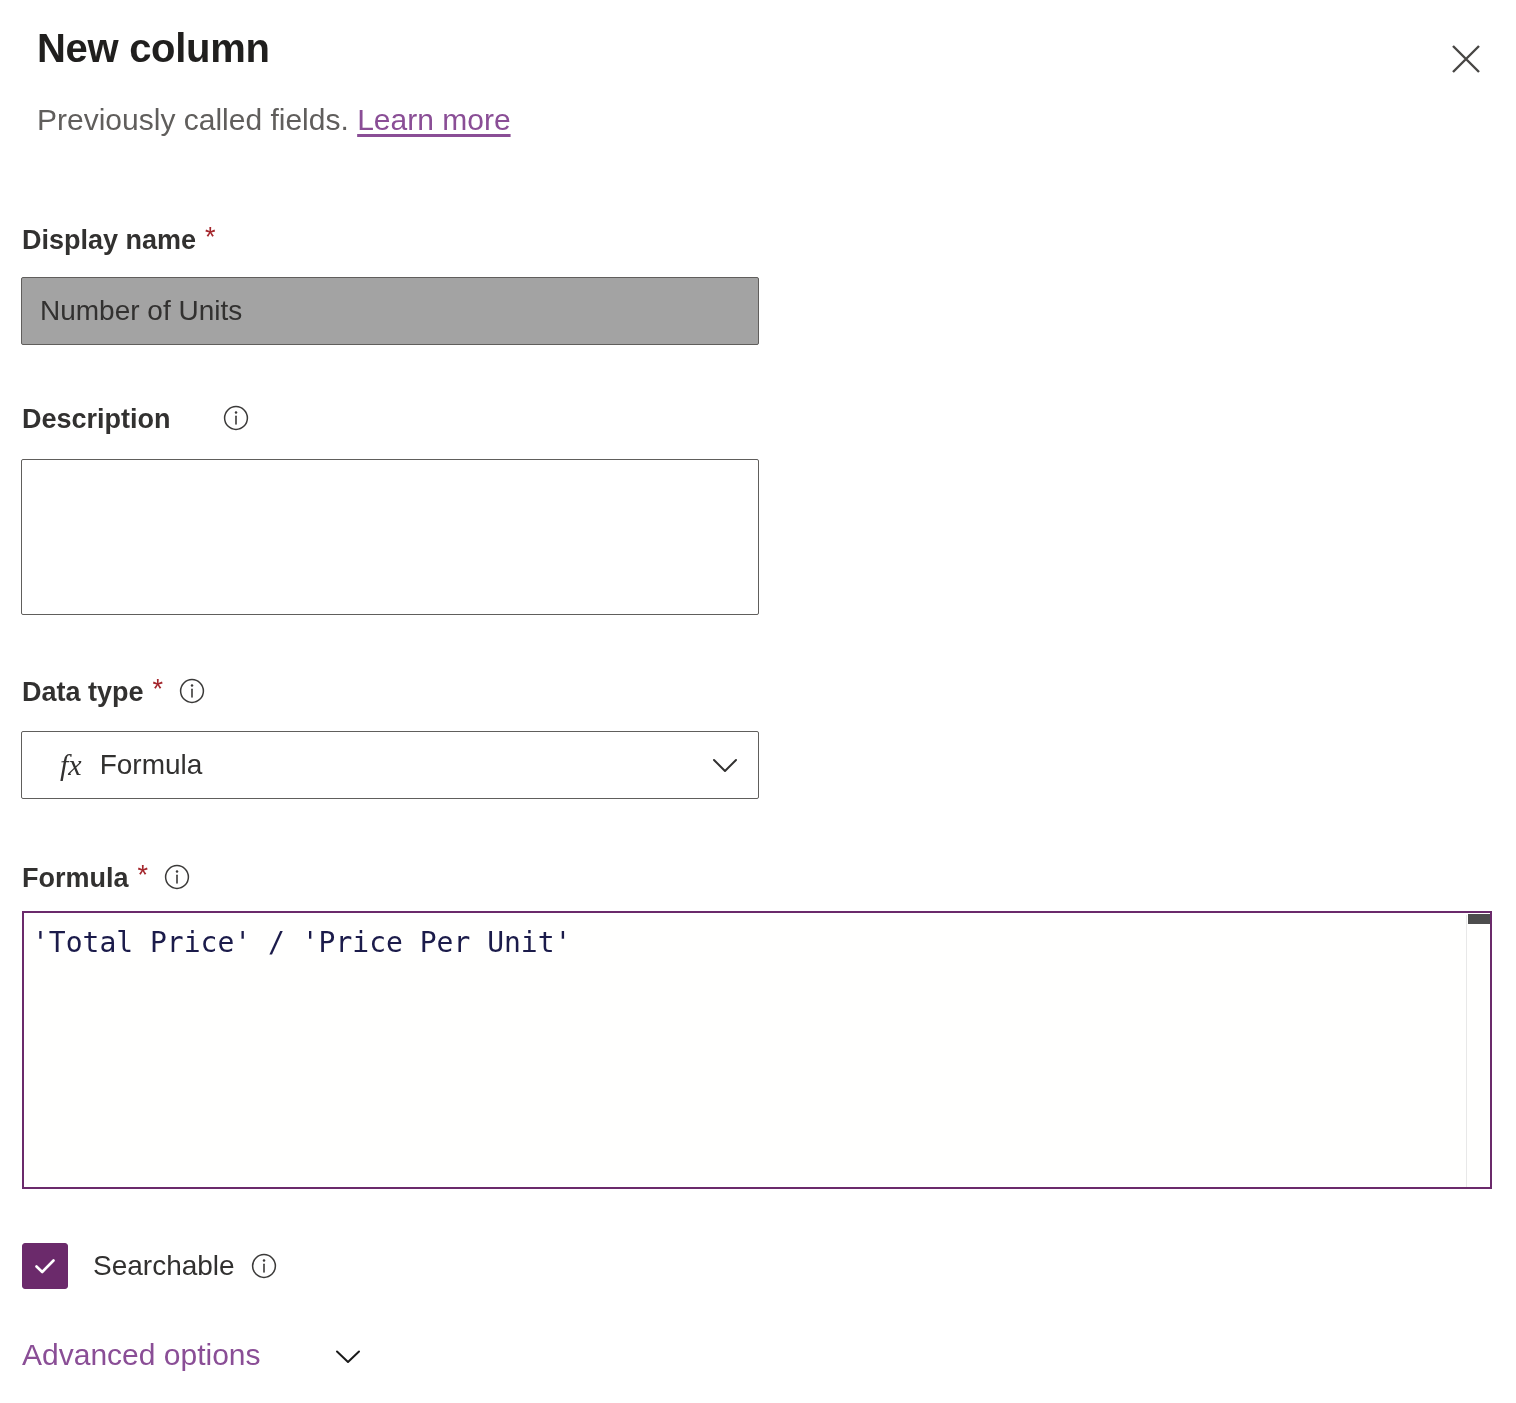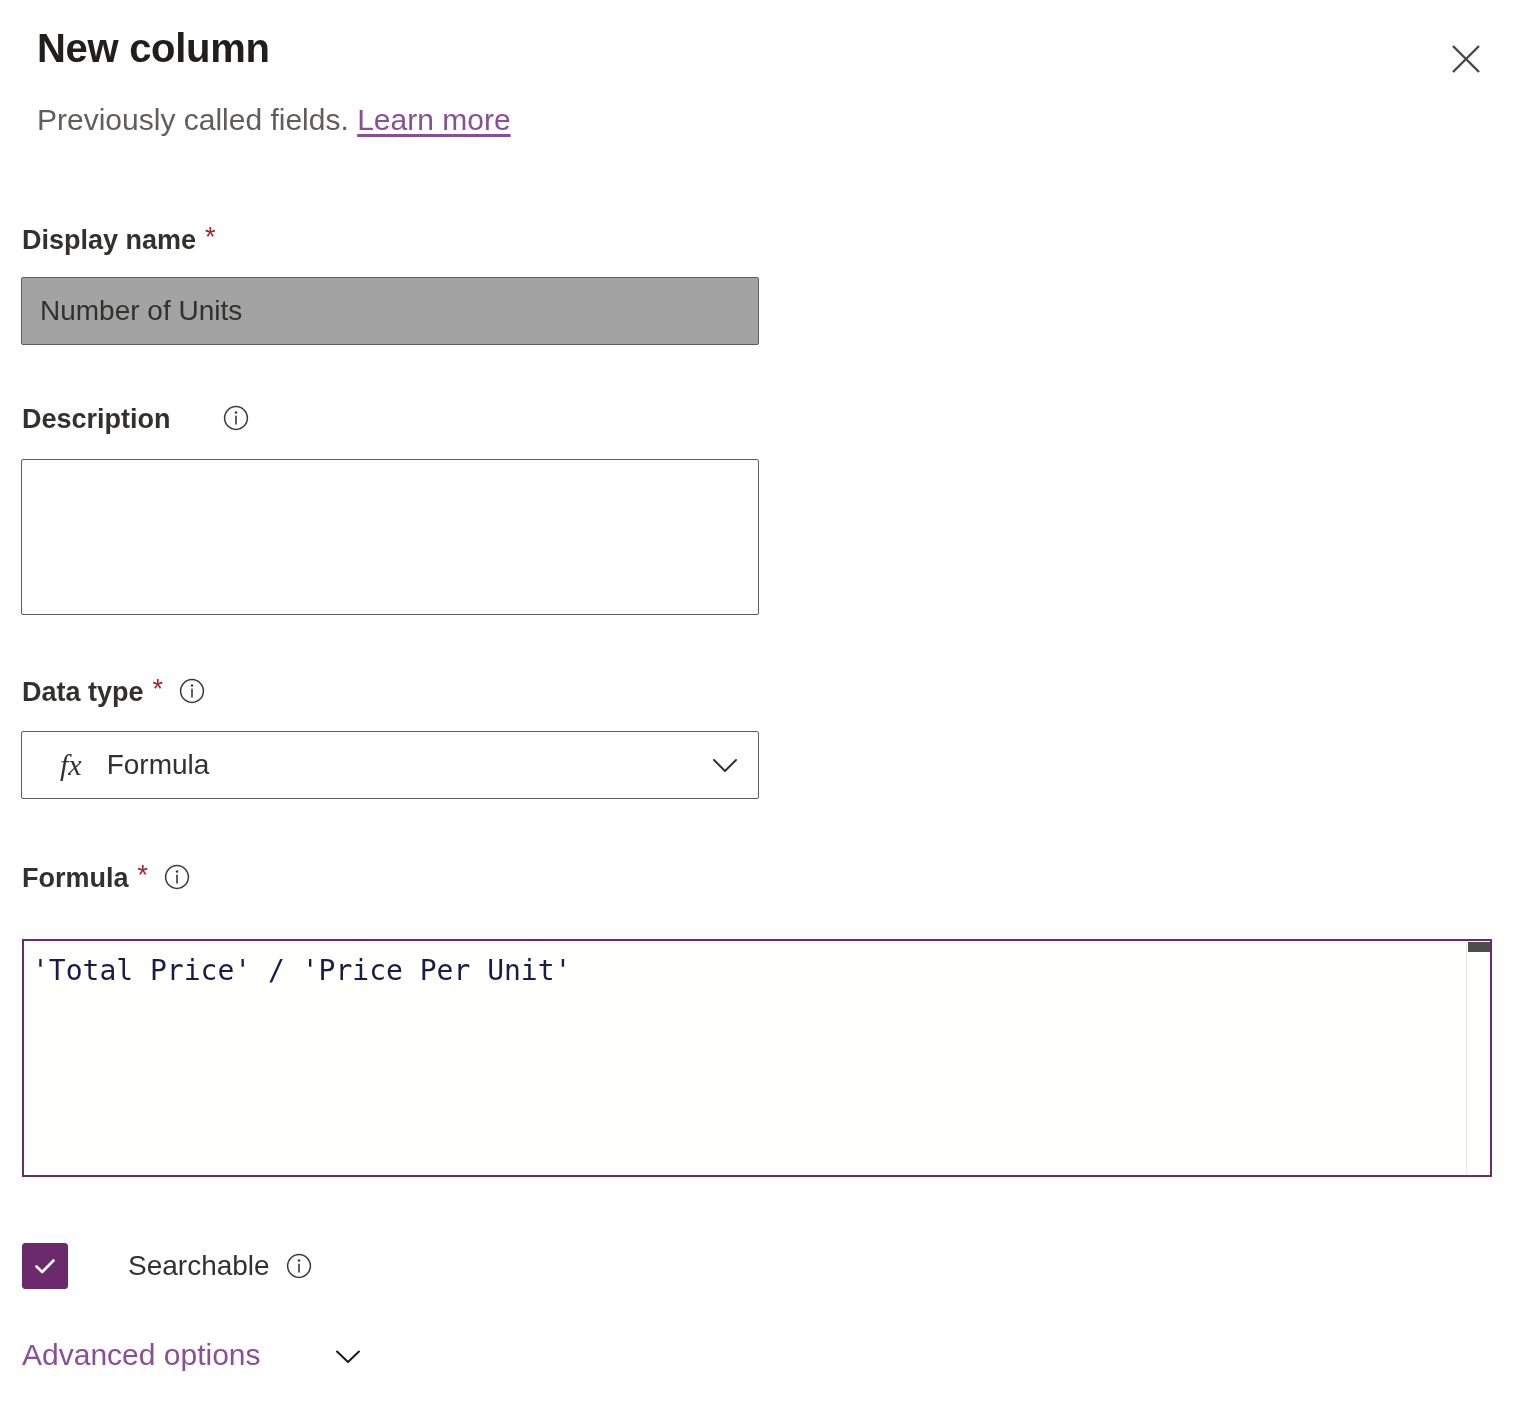--- a/index.html
+++ b/index.html
@@ -161,21 +161,21 @@
     display: flex;
     align-items: center;
     padding: 0 16px 0 38px;
     cursor: pointer;
   }
   .dropdown-fx {
     font-family: "Liberation Serif", serif;
     font-style: italic;
     font-size: 30px;
     color: #323130;
-    margin-right: 25px;
+    margin-right: 18px;
     line-height: 1;
   }
   .dropdown-value {
     flex: 1;
     font-size: 28px;
     color: #323130;
     white-space: nowrap;
   }
   .dropdown-chevron { display: flex; align-items: center; }
   .dropdown-chevron svg { display: block; }
@@ -184,26 +184,25 @@
   .field-formula-label {
     position: absolute;
     left: 22px;
     top: 862px;
   }
   .formula-editor {
     position: absolute;
     left: 22px;
     top: 911px;
     width: 1470px;
-    height: 238px;
+    height: 278px;
     box-sizing: border-box;
     border: 2px solid #6b2a6b;
     background: #fffffe;
     overflow: hidden;
-    margin-top: 28px;
   }
   .formula-code {
     position: absolute;
     left: 8px;
     top: 10px;
     font-family: "DejaVu Sans Mono", "Liberation Mono", monospace;
     font-size: 28px;
     line-height: 40px;
     color: #1b1b4a;
     white-space: pre;
@@ -227,21 +226,20 @@
   }
 
   
   .checkbox-row {
     position: absolute;
     left: 22px;
     top: 1243px;
     display: flex;
     align-items: center;
     height: 46px;
-    gap: 35px;
   }
   .checkbox-box {
     width: 46px;
     height: 46px;
     box-sizing: border-box;
     background: #6b2a6b;
     border: 1px solid #6b2a6b;
     border-radius: 3px;
     display: flex;
     align-items: center;

